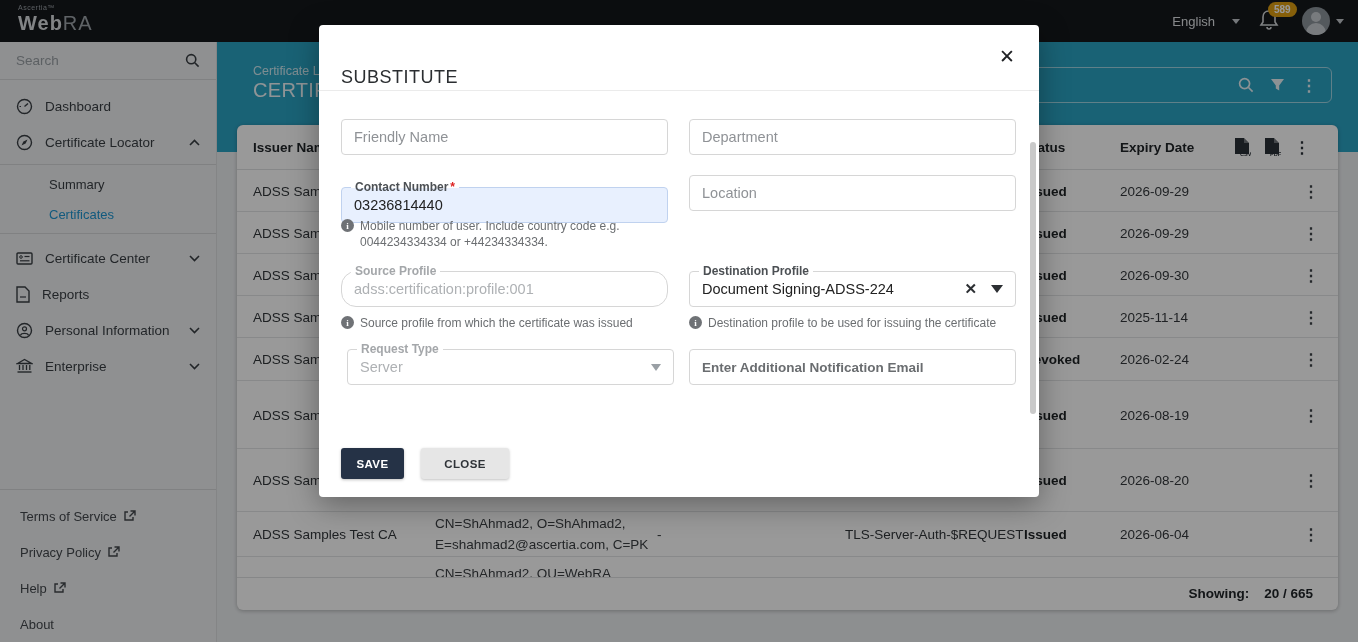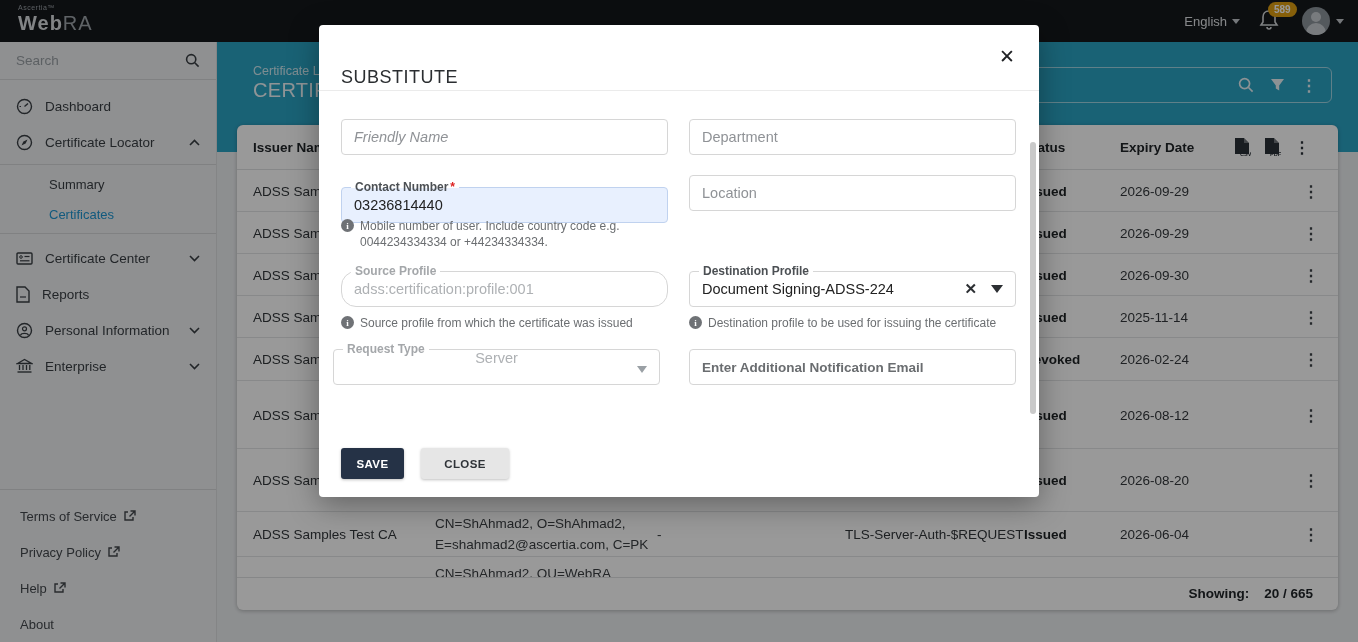--- a/index.html
+++ b/index.html
@@ -6,21 +6,21 @@
   html,body { width:1358px; height:642px; overflow:hidden; font-family:"Liberation Sans", sans-serif; background:#eceff1; }
 
   
   #topbar { position:absolute; left:0; top:0; width:1358px; height:42px; background:#15181c; z-index:10; }
   .brand { position:absolute; left:18px; top:4px; color:#cfd3d8; line-height:1; }
   .brand-small { font-size:7px; color:#9aa0a6; letter-spacing:.5px; display:block; margin-bottom:2px; }
   .brand-main { font-size:20px; letter-spacing:1px; }
   .brand-main b { color:#d9dcdf; font-weight:700; }
   .brand-main span { color:#9fa5ab; font-weight:400; }
   .topbar-right { position:absolute; right:14px; top:0; height:42px; display:flex; align-items:center; gap:18px; }
-  .lang { color:#dfe2e5; font-size:13px; display:flex; align-items:center; gap:5px; cursor:pointer; }
+  .lang { color:#dfe2e5; font-size:13px; display:flex; align-items:center; gap:17px; cursor:pointer; }
   .caret-down { width:0; height:0; border-left:4px solid transparent; border-right:4px solid transparent; border-top:5px solid #c3c7cc; display:inline-block; }
   .bell-wrap { position:relative; width:26px; height:26px; }
   .badge { position:absolute; top:-6px; left:10px; background:#df9f12; color:#fff; font-size:10px; font-weight:700; border-radius:9px; padding:2px 6px; }
   .avatar-wrap { display:flex; align-items:center; gap:6px; }
   .avatar { width:28px; height:28px; border-radius:50%; background:#8d949b; overflow:hidden; position:relative; }
   .avatar::before { content:""; position:absolute; left:9px; top:5px; width:10px; height:10px; border-radius:50%; background:#c9ced3; }
   .avatar::after { content:""; position:absolute; left:4px; top:16px; width:20px; height:14px; border-radius:10px 10px 0 0; background:#c9ced3; }
 
   
   #sidebar { position:absolute; left:0; top:42px; width:217px; height:600px; background:#eef0f2; border-right:1px solid #dcdee0; z-index:5; }
@@ -341,21 +341,21 @@
       <span class="c-issuer">ADSS Samples Test CA</span>
       <span class="c-dash">-</span>
       <span class="c-status">Revoked</span>
       <span class="c-expiry">2026-02-24</span>
       <span class="c-dots">⋮</span>
     </div>
     <div class="trow" style="height:68px;">
       <span class="c-issuer">ADSS Samples Test CA</span>
       <span class="c-dash">-</span>
       <span class="c-status">Issued</span>
-      <span class="c-expiry">2026-08-12</span>
+      <span class="c-expiry">2026-08-19</span>
       <span class="c-dots">⋮</span>
     </div>
     <div class="trow" style="height:63px;">
       <span class="c-issuer">ADSS Samples Test CA</span>
       <span class="c-subject">
           <span style="display:block;"></span>
           <span style="display:block;">C=PK</span>
         </span>
       <span class="c-dash">-</span>
       <span class="c-status">Issued</span>
@@ -386,21 +386,21 @@
   </div>
 </div>
 
 <div id="overlay"></div>
 
 <div id="modal">
   <div class="m-title">SUBSTITUTE</div>
   <div class="m-close">✕</div>
   <div class="m-divider"></div>
 
-  <div class="fld" style="left:22px; top:94px;font-style:italic;">
+  <div class="fld" style="left:22px; top:94px;">
     <span class="ph">Friendly Name</span>
   </div>
   <div class="fld" style="left:370px; top:94px;">
     <span class="ph">Department</span>
   </div>
 
   <div class="fld filled" style="left:22px; top:150px;">
     <span class="fld-label"><span>Contact Number</span><span class="req-star">*</span></span>
     <span class="val">03236814440</span>
   </div>
@@ -428,21 +428,21 @@
 
   <div class="info-row" style="left:22px; top:290px; width:330px;">
     <span class="info-i">i</span>
     <span>Source profile from which the certificate was issued</span>
   </div>
   <div class="info-row" style="left:370px; top:290px; width:340px;">
     <span class="info-i">i</span>
     <span>Destination profile to be used for issuing the certificate</span>
   </div>
 
-  <div class="fld disabled" style="left:14px; top:324px;flex-direction:column;">
+  <div class="fld disabled" style="left:28px; top:324px;">
     <span class="fld-label dis">Request Type</span>
     <span class="val-dis">Server</span>
     <span class="fld-caret"></span>
   </div>
   <div class="fld" style="left:370px; top:324px;">
     <span class="ph-dark">Enter Additional Notification Email</span>
   </div>
 
   <button class="btn btn-save">SAVE</button>
   <button class="btn btn-close">CLOSE</button>

